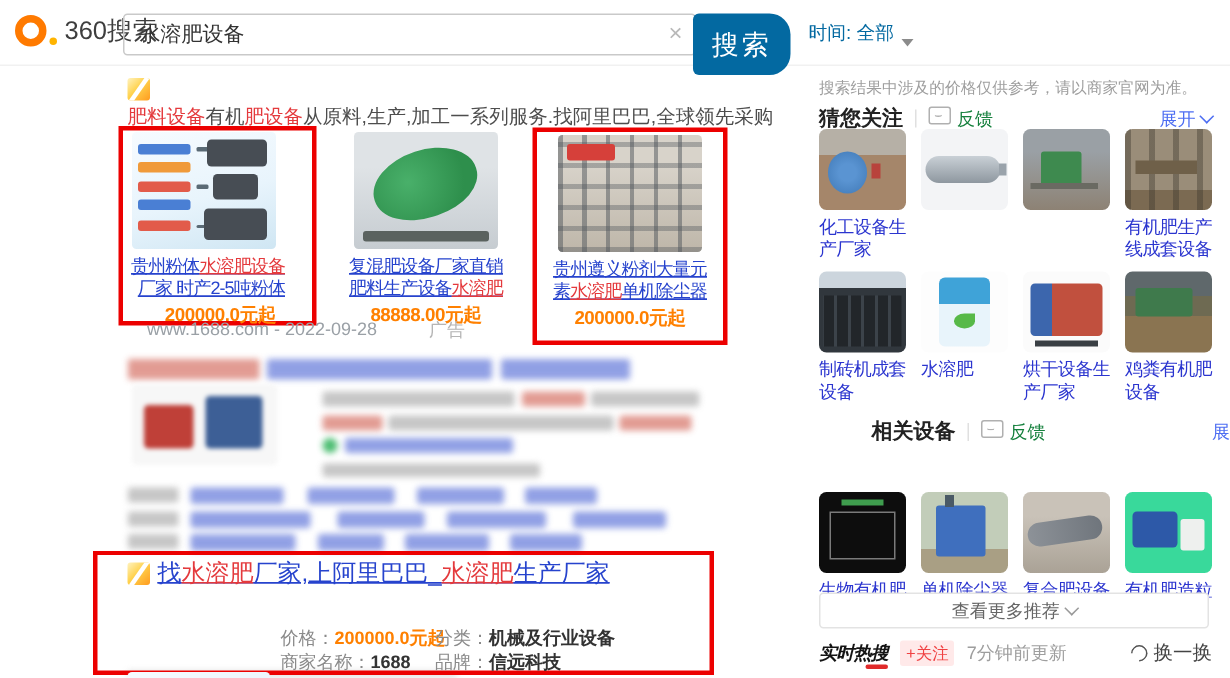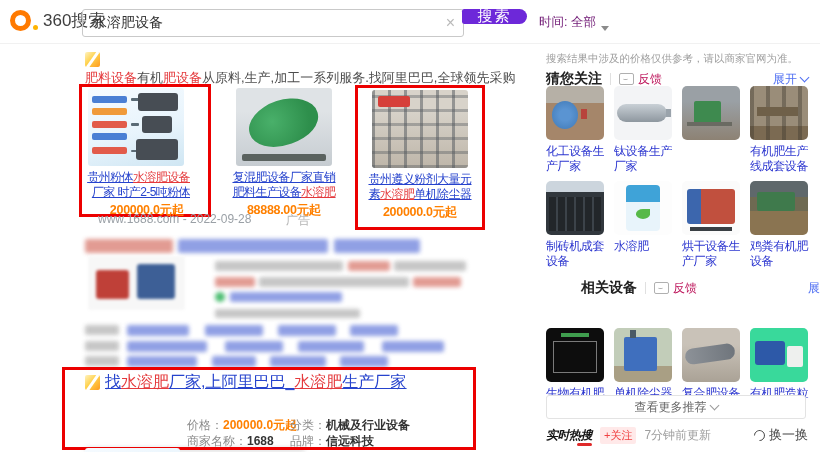--- a/index.html
+++ b/index.html
@@ -10,24 +10,24 @@
   
   .hdr{position:absolute;left:0;top:0;width:820px;height:43px;background:#fff;border-bottom:1px solid #f1f1f1;}
   .logo{position:absolute;left:10px;top:10px;display:flex;align-items:flex-end;cursor:pointer;}
   .ring{width:11px;height:11px;border:5px solid #ff7a00;border-radius:50%;}
   .ldot{width:5px;height:5px;background:#ffb400;border-radius:50%;margin:0 0 1px 2px;}
   .ltext{font-size:17px;color:#3e3e3e;margin-left:5px;line-height:21px;}
   .sbox{position:absolute;left:82px;top:9px;width:364px;height:26px;border:1px solid #c9c9c9;border-radius:3px;
         display:flex;align-items:center;padding:0 8px;}
   .sval{flex:1;border:none;outline:none;font-size:14px;color:#333;background:transparent;font-family:inherit;}
   .clr{color:#b9b9b9;font-size:16px;line-height:16px;cursor:pointer;}
-  .sbtn{position:absolute;left:462px;top:9px;width:65px;height:15px;background:#6d28d9;color:#fff;font-size:15px;
+  .sbtn{position:absolute;left:462px;top:9px;width:65px;height:41px;background:#0369a1;color:#fff;font-size:18px;
         border:none;border-radius:4px 14px 14px 4px;display:flex;align-items:center;justify-content:center;
         letter-spacing:2px;cursor:pointer;font-family:inherit;}
-  .tfilter{position:absolute;left:539px;top:14px;font-size:12.5px;color:#701a75;display:flex;align-items:flex-end;cursor:pointer;}
+  .tfilter{position:absolute;left:539px;top:14px;font-size:12.5px;color:#0369a1;display:flex;align-items:flex-end;cursor:pointer;}
   .caret{width:0;height:0;border-left:4px solid transparent;border-right:4px solid transparent;
          border-top:5px solid #8b8b8b;margin-left:5px;}
 
   
   .rtitle{font-size:16px;color:#2643cd;text-decoration:underline;cursor:pointer;white-space:nowrap;}
   .rtitle span{text-decoration:underline;}
   .hl{color:#e4393c;}
   .adicon{position:absolute;width:15px;height:15px;border-radius:2px;overflow:hidden;
           background:linear-gradient(135deg,#fff3c0 0%,#ffd24d 45%,#ff9b1f 100%);}
   .adicon i{position:absolute;left:6px;top:-3px;width:3px;height:22px;background:#fff;transform:rotate(35deg);}
@@ -78,21 +78,21 @@
   .pname .hl{color:#e4393c;}
   .frow{position:absolute;font-size:12px;white-space:nowrap;}
   .flabel{color:#8a8a8a;} .fval{color:#333;font-weight:bold;} .fprice{color:#ff8000;font-weight:bold;}
 
   
   .sidebar{position:absolute;left:546px;top:52px;width:262px;height:400px;}
   .disc{position:absolute;left:0;top:0;font-size:10.5px;color:#9e9e9e;white-space:nowrap;}
   .shead{position:absolute;left:0;width:100%;display:flex;align-items:center;}
   .shead .stitle{font-size:14px;font-weight:bold;color:#222;}
   .vdiv{width:1px;height:12px;background:#e0e0e0;margin:0 8px;}
-  .fb{display:flex;align-items:center;color:#be185d;font-size:12px;cursor:pointer;}
+  .fb{display:flex;color:#15803d;font-size:12px;cursor:pointer;}
   .fbicon{width:13px;height:10px;border:1px solid #b0b0b0;border-radius:2px;margin-right:4px;position:relative;}
   .fbicon::after{content:"";position:absolute;left:3px;top:3px;width:5px;height:2px;border-bottom:1px solid #b0b0b0;border-radius:50%;}
   .expand{margin-left:auto;color:#4e6ef2;font-size:12px;display:flex;align-items:center;cursor:pointer;}
   .chev{width:6px;height:6px;border-right:1.5px solid #4e6ef2;border-bottom:1.5px solid #4e6ef2;
         transform:rotate(45deg);margin-left:4px;margin-top:-3px;}
   .chev.grey{border-color:#9a9a9a;}
   .srow{position:absolute;left:0;display:flex;gap:10px;}
   .sitem{width:58px;cursor:pointer;}
   .simg{width:58px;height:54px;border-radius:5px;position:relative;overflow:hidden;}
   .slabel{font-size:12px;line-height:15px;color:#2b35cf;margin-top:4px;letter-spacing:-0.4px;}
@@ -296,21 +296,20 @@
       </span>
     </div>
 
     <div class="srow" style="top:34px;">
       <div class="sitem">
         <div class="simg g1"></div>
         <div class="slabel">化工设备生产厂家</div>
       </div>
       <div class="sitem">
         <div class="simg g2"></div>
-        <div class="slabel">钛设备生产厂家</div>
       </div>
       <div class="sitem">
         <div class="simg g3"></div>
       </div>
       <div class="sitem">
         <div class="simg g4"></div>
         <div class="slabel">有机肥生产线成套设备</div>
       </div>
     </div>
 

